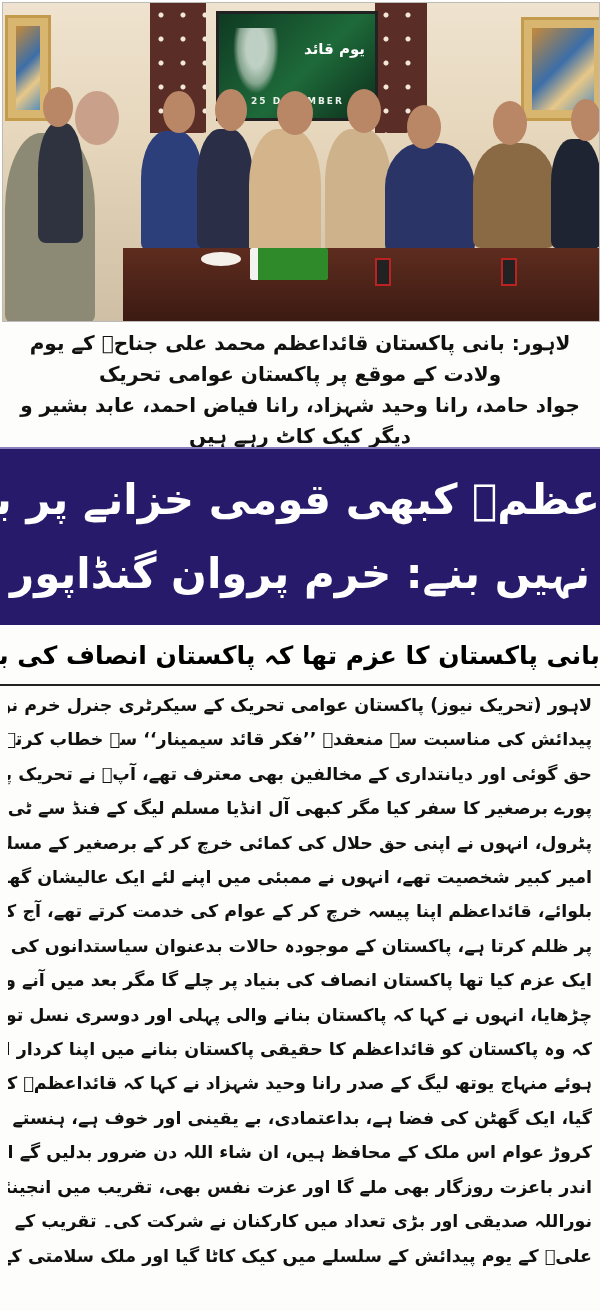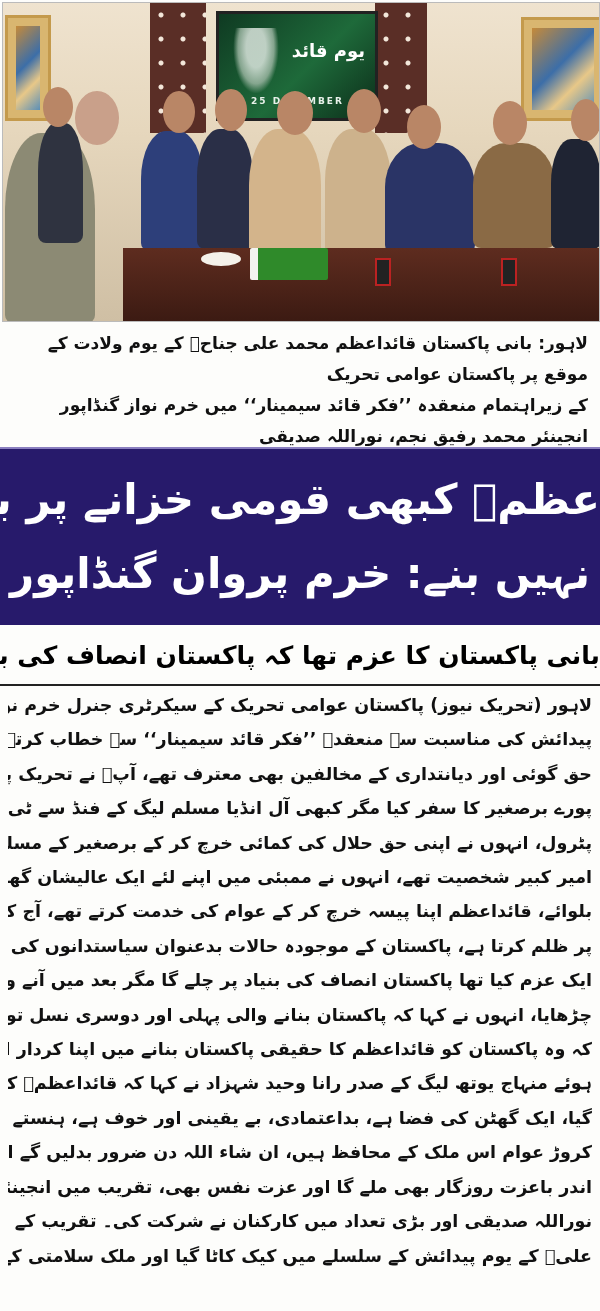--- a/index.html
+++ b/index.html
@@ -3,31 +3,31 @@
 <meta charset="utf-8">
 <style>
   html, body { margin:0; padding:0; background:#fdfdfb; }
   body { width:600px; height:1311px; overflow:hidden; position:relative; font-family:"DejaVu Sans", sans-serif; color:#111; }
   .photo { position:absolute; left:2px; top:2px; width:596px; height:318px; overflow:hidden; border:1px solid #bbb; background:#e9dcc6; }
   .wall { position:absolute; inset:0; background:linear-gradient(180deg,#efe3cf 0%,#e6d7bd 40%,#cfbfa4 100%); }
   .frame { position:absolute; background:#d9b670; border:3px solid #c49a4c; }
   .frame .art { position:absolute; inset:8px; background:linear-gradient(135deg,#c58a3a,#3c6ea8 45%,#e8c888 70%,#5a8fb8); }
   .tufted { position:absolute; background:#5a2e26; background-image:radial-gradient(circle,#f3e7da 0 2px,transparent 3px); background-size:22px 24px; }
   .screen { position:absolute; left:213px; top:8px; width:156px; height:104px; background:linear-gradient(135deg,#0f3a22,#1e6a3a 55%,#0c2e1a); border:3px solid #222; }
-  .screen .title { position:absolute; right:10px; top:26px; color:#fff; font-size:18px; font-weight:bold; direction:rtl; font-family:"DejaVu Sans", sans-serif; }
+  .screen .title { position:absolute; right:10px; top:26px; color:#fff; font-size:15px; font-weight:bold; direction:rtl; font-family:"DejaVu Sans", sans-serif; }
   .screen .date { position:absolute; left:32px; bottom:12px; color:#e8f1ea; font-size:9px; letter-spacing:2px; font-weight:bold; }
   .screen .portrait { position:absolute; left:14px; top:14px; width:46px; height:66px; background:radial-gradient(ellipse at 50% 30%,#e8efe9 0 30%,#9fb8a5 55%,transparent 70%); opacity:.8; }
   .person { position:absolute; border-radius:40% 40% 8px 8px; }
   .head { position:absolute; border-radius:50%; background:#b98666; }
   .table { position:absolute; left:120px; top:245px; width:480px; height:75px; background:linear-gradient(180deg,#5e2c1f,#3b1a12); }
   .cake { position:absolute; left:247px; top:245px; width:70px; height:32px; background:#2f8a2a; border-left:8px solid #f3f3ef; border-radius:2px; }
   .plate { position:absolute; left:198px; top:249px; width:40px; height:14px; border-radius:50%; background:#f4f1ea; }
   .mic { position:absolute; width:12px; height:24px; background:#222; border:2px solid #b22; }
 
-  .caption { position:absolute; left:12px; right:12px; top:328px; direction:rtl; font-family:"DejaVu Sans", sans-serif; font-size:17px; line-height:31px; color:#111; font-weight:bold; }
+  .caption { position:absolute; left:12px; right:12px; top:328px; direction:rtl; text-align:center; font-family:"DejaVu Sans", sans-serif; font-size:20px; line-height:31px; color:#111; font-weight:bold; }
   .caption p { margin:0; }
 
   .banner { position:absolute; left:0; top:447px; width:600px; height:176px; background:#271a6b; border-top:2px solid #8a7fbf; display:flex; flex-direction:column; justify-content:center; align-items:center; direction:rtl; }
   .banner .line { color:#fff; font-size:42px; line-height:74px; font-weight:bold; font-family:"DejaVu Sans", sans-serif; white-space:nowrap; }
 
   .subhead { position:absolute; left:0; right:0; top:636px; height:40px; direction:rtl; text-align:center; font-size:25px; font-weight:bold; line-height:40px; color:#000; white-space:nowrap; overflow:hidden; }
   .rule { position:absolute; left:0; right:0; top:684px; height:2px; background:#222; }
 
   .body-text { position:absolute; left:8px; right:8px; top:688px; direction:rtl; font-family:"DejaVu Sans", sans-serif; font-size:17.5px; line-height:34.4px; color:#111; font-weight:bold; text-align:justify; }
   .body-text p { margin:0; white-space:nowrap; overflow:hidden; text-align:justify; text-align-last:justify; }
@@ -72,21 +72,20 @@
   <div class="head" style="left:568px;top:96px;width:30px;height:42px;"></div>
   <div class="table"></div>
   <div class="plate"></div>
   <div class="cake"></div>
   <div class="mic" style="left:372px;top:255px;"></div>
   <div class="mic" style="left:498px;top:255px;"></div>
 </div>
 
 <div class="caption">
   <p>لاہور: بانی پاکستان قائداعظم محمد علی جناحؒ کے یوم ولادت کے موقع پر پاکستان عوامی تحریک</p>
-  <p>کے زیراہتمام منعقدہ ’’فکر قائد سیمینار‘‘ میں خرم نواز گنڈاپور انجینئر محمد رفیق نجم، نوراللہ صدیقی</p>
   <p>جواد حامد، رانا وحید شہزاد، رانا فیاض احمد، عابد بشیر و دیگر کیک کاٹ رہے ہیں</p>
 </div>
 
 <div class="banner">
   <div class="line">قائداعظمؒ کبھی قومی خزانے پر بوجھ</div>
   <div class="line">نہیں بنے: خرم پروان گنڈاپور</div>
 </div>
 
 <div class="subhead">بانی پاکستان کا عزم تھا کہ پاکستان انصاف کی بنیاد پر کھڑا ہوگا: سیمینار سے خطاب</div>
 <div class="rule"></div>

